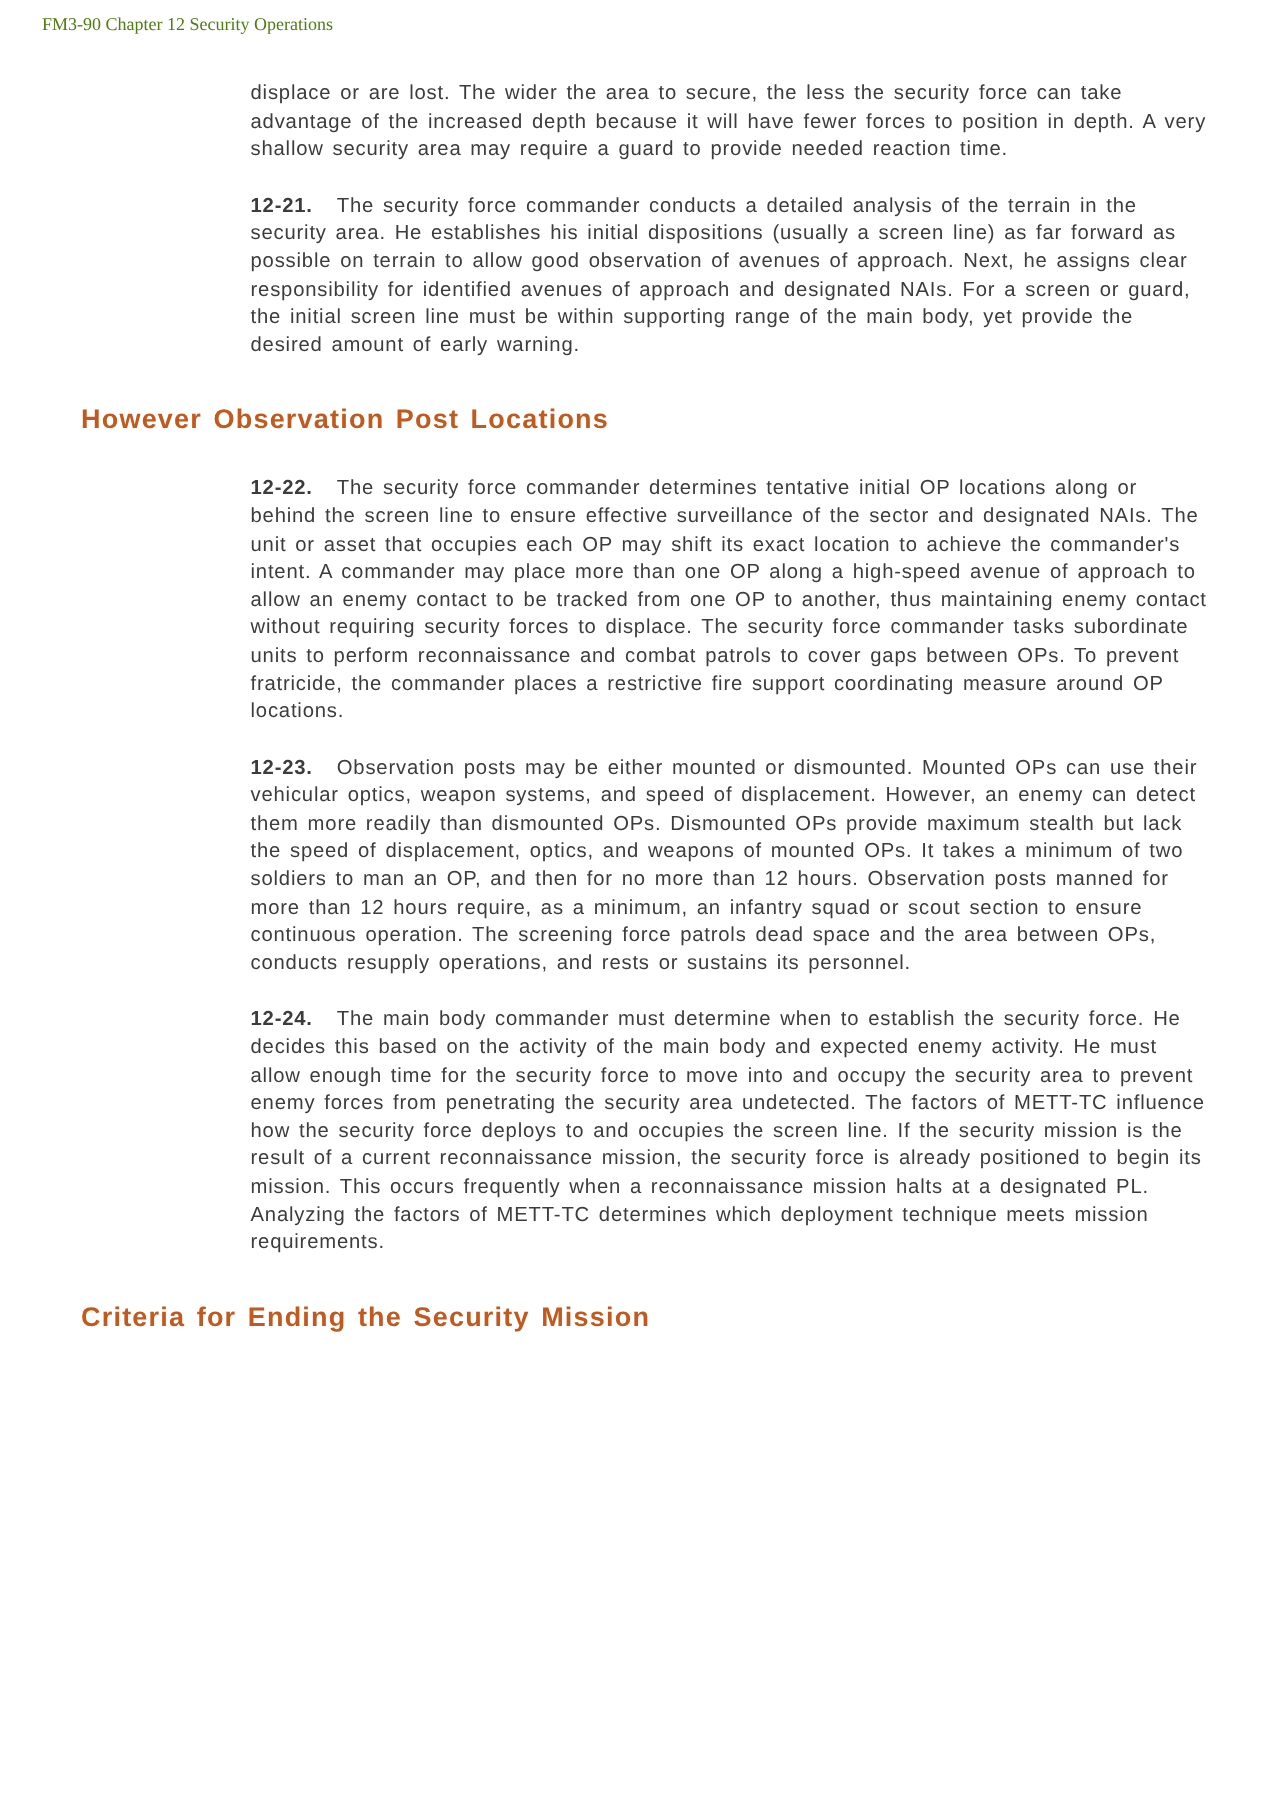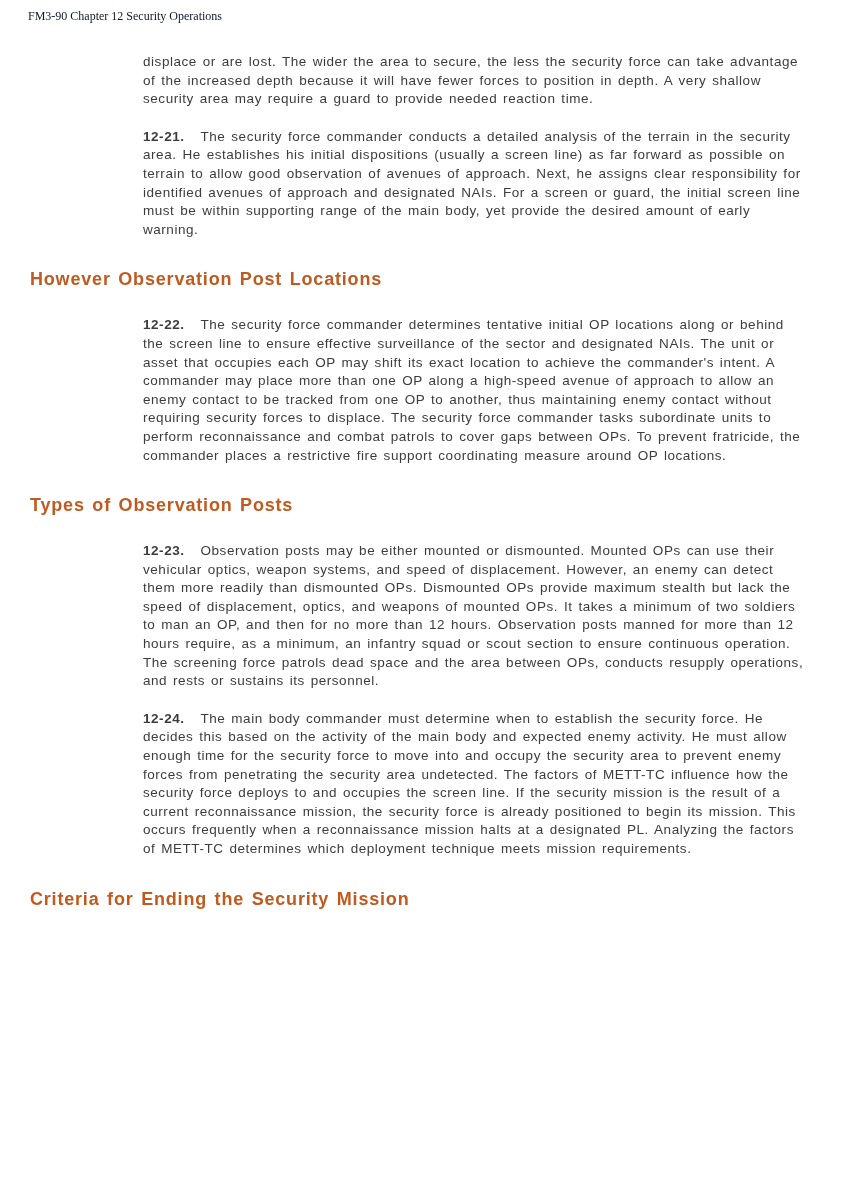--- a/index.html
+++ b/index.html
@@ -11,25 +11,26 @@
     width: 846px;
     min-height: 1197px;
     font-family: "Liberation Sans", sans-serif;
     color: #3c3c3c;
     position: relative;
     overflow: hidden;
   }
   .page-header {
     font-family: "Liberation Serif", serif;
     font-size: 12px;
-    color: #0f172a;
+    color: #4d7c0f;
     padding: 9px 0 0 28px;
   }
   .doc {
     padding: 20px 40px 40px 30px;
+    margin-left: 24px;
   }
   .para {
     margin: 0 0 19px 113px;
     max-width: 662px;
     font-size: 13.5px;
     line-height: 18.6px;
     letter-spacing: 0.04em;
     word-spacing: 0.12em;
     text-align: left;
   }
@@ -57,21 +58,20 @@
 <div class="doc">
 
   <p class="para first-para"><span>displace or are lost. The wider the area to secure, the less the security force can take advantage of the increased depth because it will have fewer forces to position in depth. A very shallow security area may require a guard to provide needed reaction time.</span></p>
 
   <p class="para"><span class="para-number">12-21.</span><span>The security force commander conducts a detailed analysis of the terrain in the security area. He establishes his initial dispositions (usually a screen line) as far forward as possible on terrain to allow good observation of avenues of approach. Next, he assigns clear responsibility for identified avenues of approach and designated NAIs. For a screen or guard, the initial screen line must be within supporting range of the main body, yet provide the desired amount of early warning.</span></p>
 
   <h2 class="section-heading">However Observation Post Locations</h2>
 
   <p class="para"><span class="para-number">12-22.</span><span>The security force commander determines tentative initial OP locations along or behind the screen line to ensure effective surveillance of the sector and designated NAIs. The unit or asset that occupies each OP may shift its exact location to achieve the commander's intent. A commander may place more than one OP along a high-speed avenue of approach to allow an enemy contact to be tracked from one OP to another, thus maintaining enemy contact without requiring security forces to displace. The security force commander tasks subordinate units to perform reconnaissance and combat patrols to cover gaps between OPs. To prevent fratricide, the commander places a restrictive fire support coordinating measure around OP locations.</span></p>
 
-  <h2 class="section-heading">Types of Observation Posts</h2>
 
   <p class="para"><span class="para-number">12-23.</span><span>Observation posts may be either mounted or dismounted. Mounted OPs can use their vehicular optics, weapon systems, and speed of displacement. However, an enemy can detect them more readily than dismounted OPs. Dismounted OPs provide maximum stealth but lack the speed of displacement, optics, and weapons of mounted OPs. It takes a minimum of two soldiers to man an OP, and then for no more than 12 hours. Observation posts manned for more than 12 hours require, as a minimum, an infantry squad or scout section to ensure continuous operation. The screening force patrols dead space and the area between OPs, conducts resupply operations, and rests or sustains its personnel.</span></p>
 
 
   <p class="para"><span class="para-number">12-24.</span><span>The main body commander must determine when to establish the security force. He decides this based on the activity of the main body and expected enemy activity. He must allow enough time for the security force to move into and occupy the security area to prevent enemy forces from penetrating the security area undetected. The factors of METT-TC influence how the security force deploys to and occupies the screen line. If the security mission is the result of a current reconnaissance mission, the security force is already positioned to begin its mission. This occurs frequently when a reconnaissance mission halts at a designated PL. Analyzing the factors of METT-TC determines which deployment technique meets mission requirements.</span></p>
 
   <h2 class="section-heading">Criteria for Ending the Security Mission</h2>
 
 </div>
 

